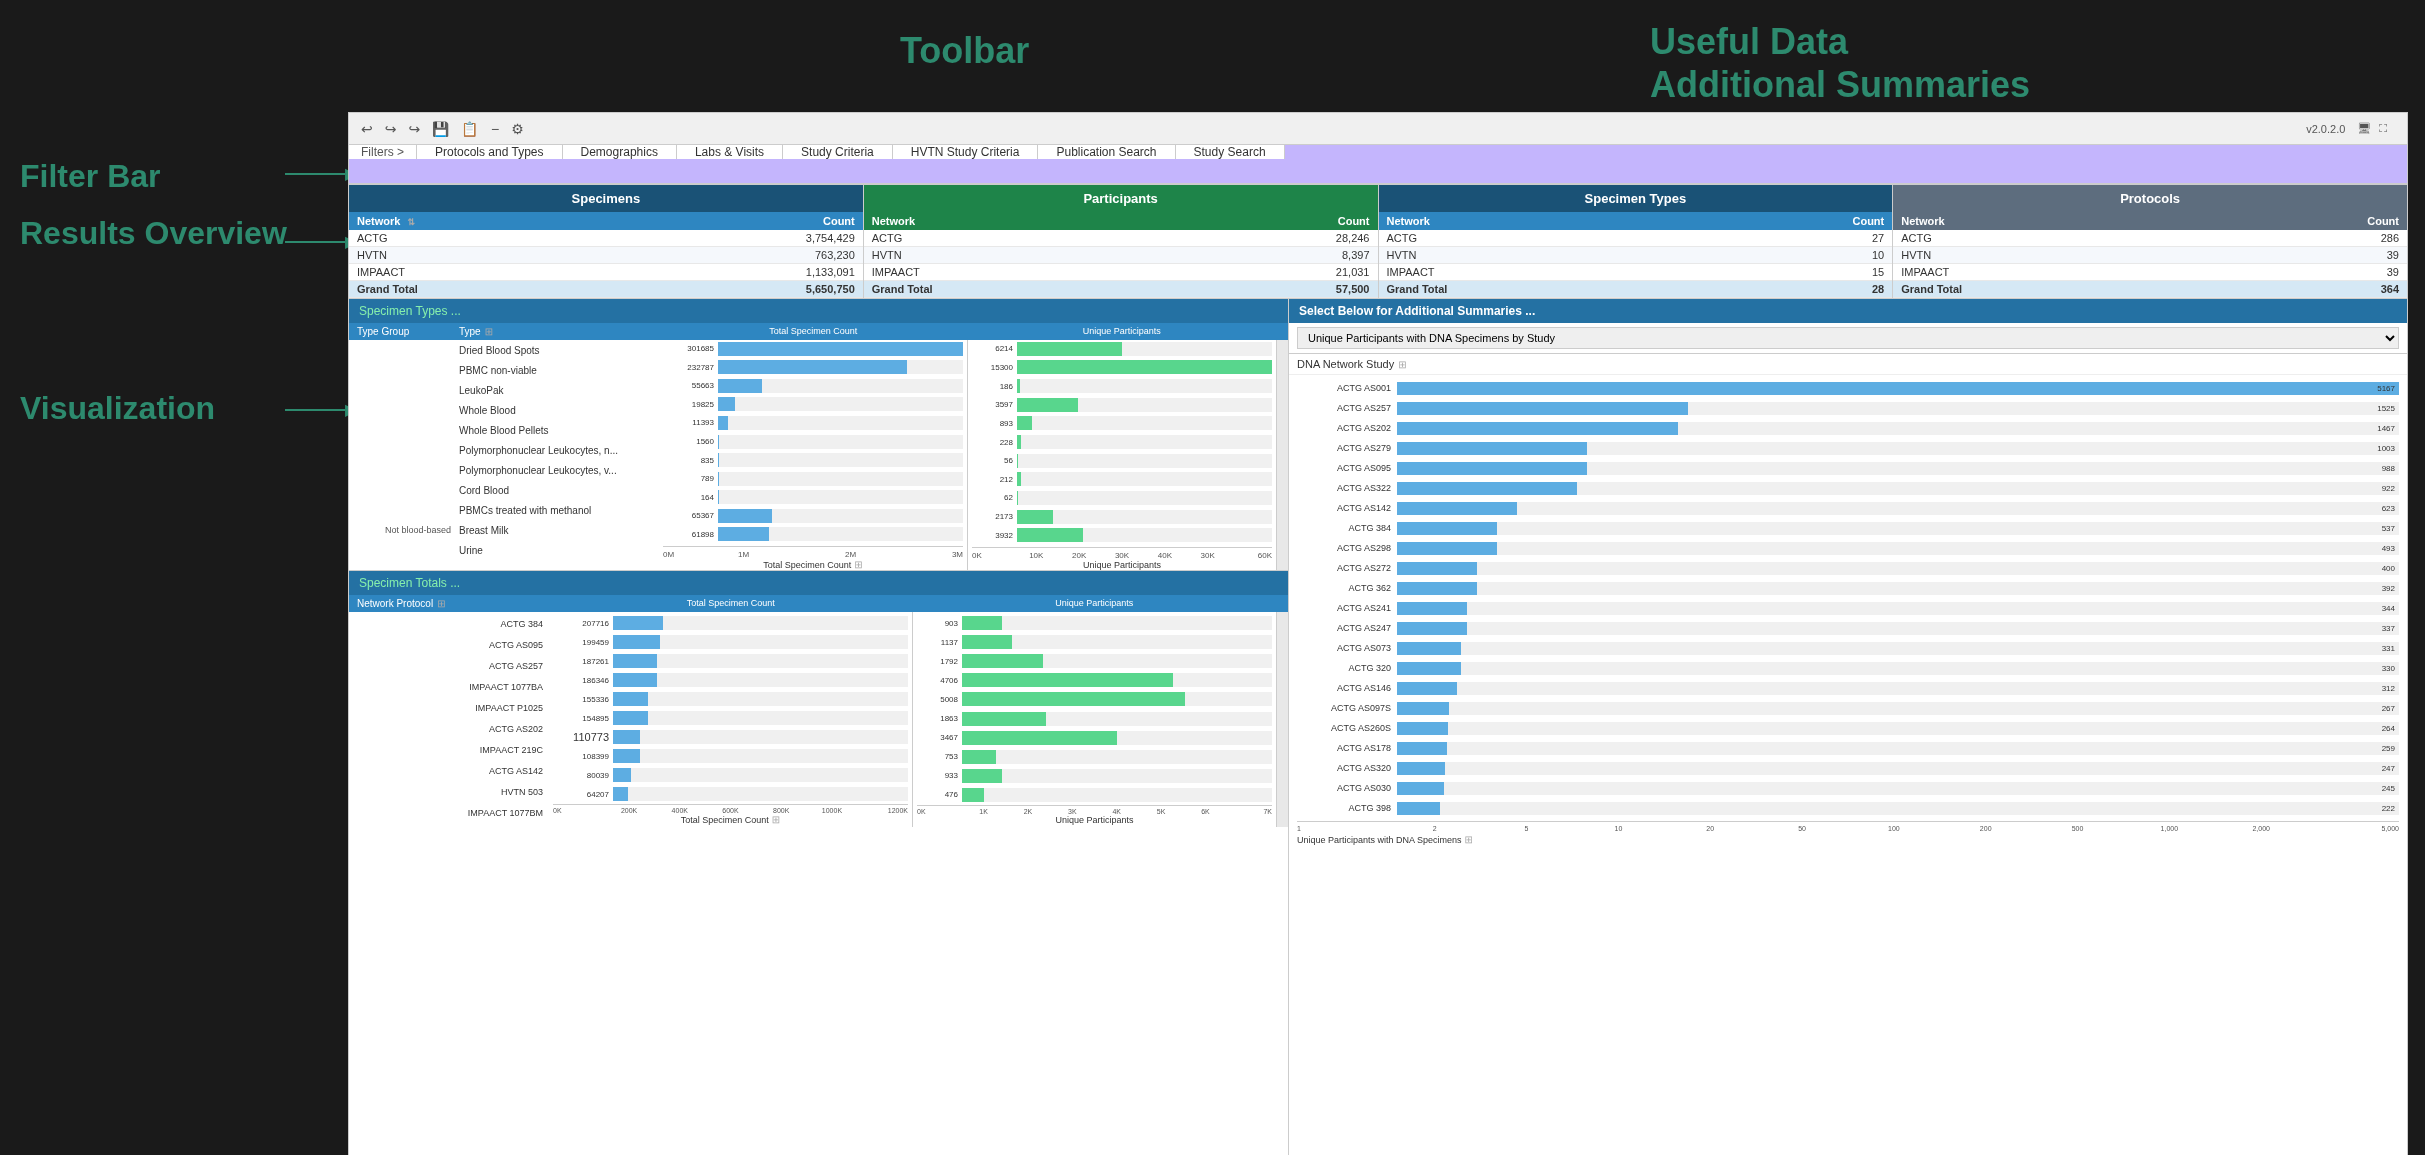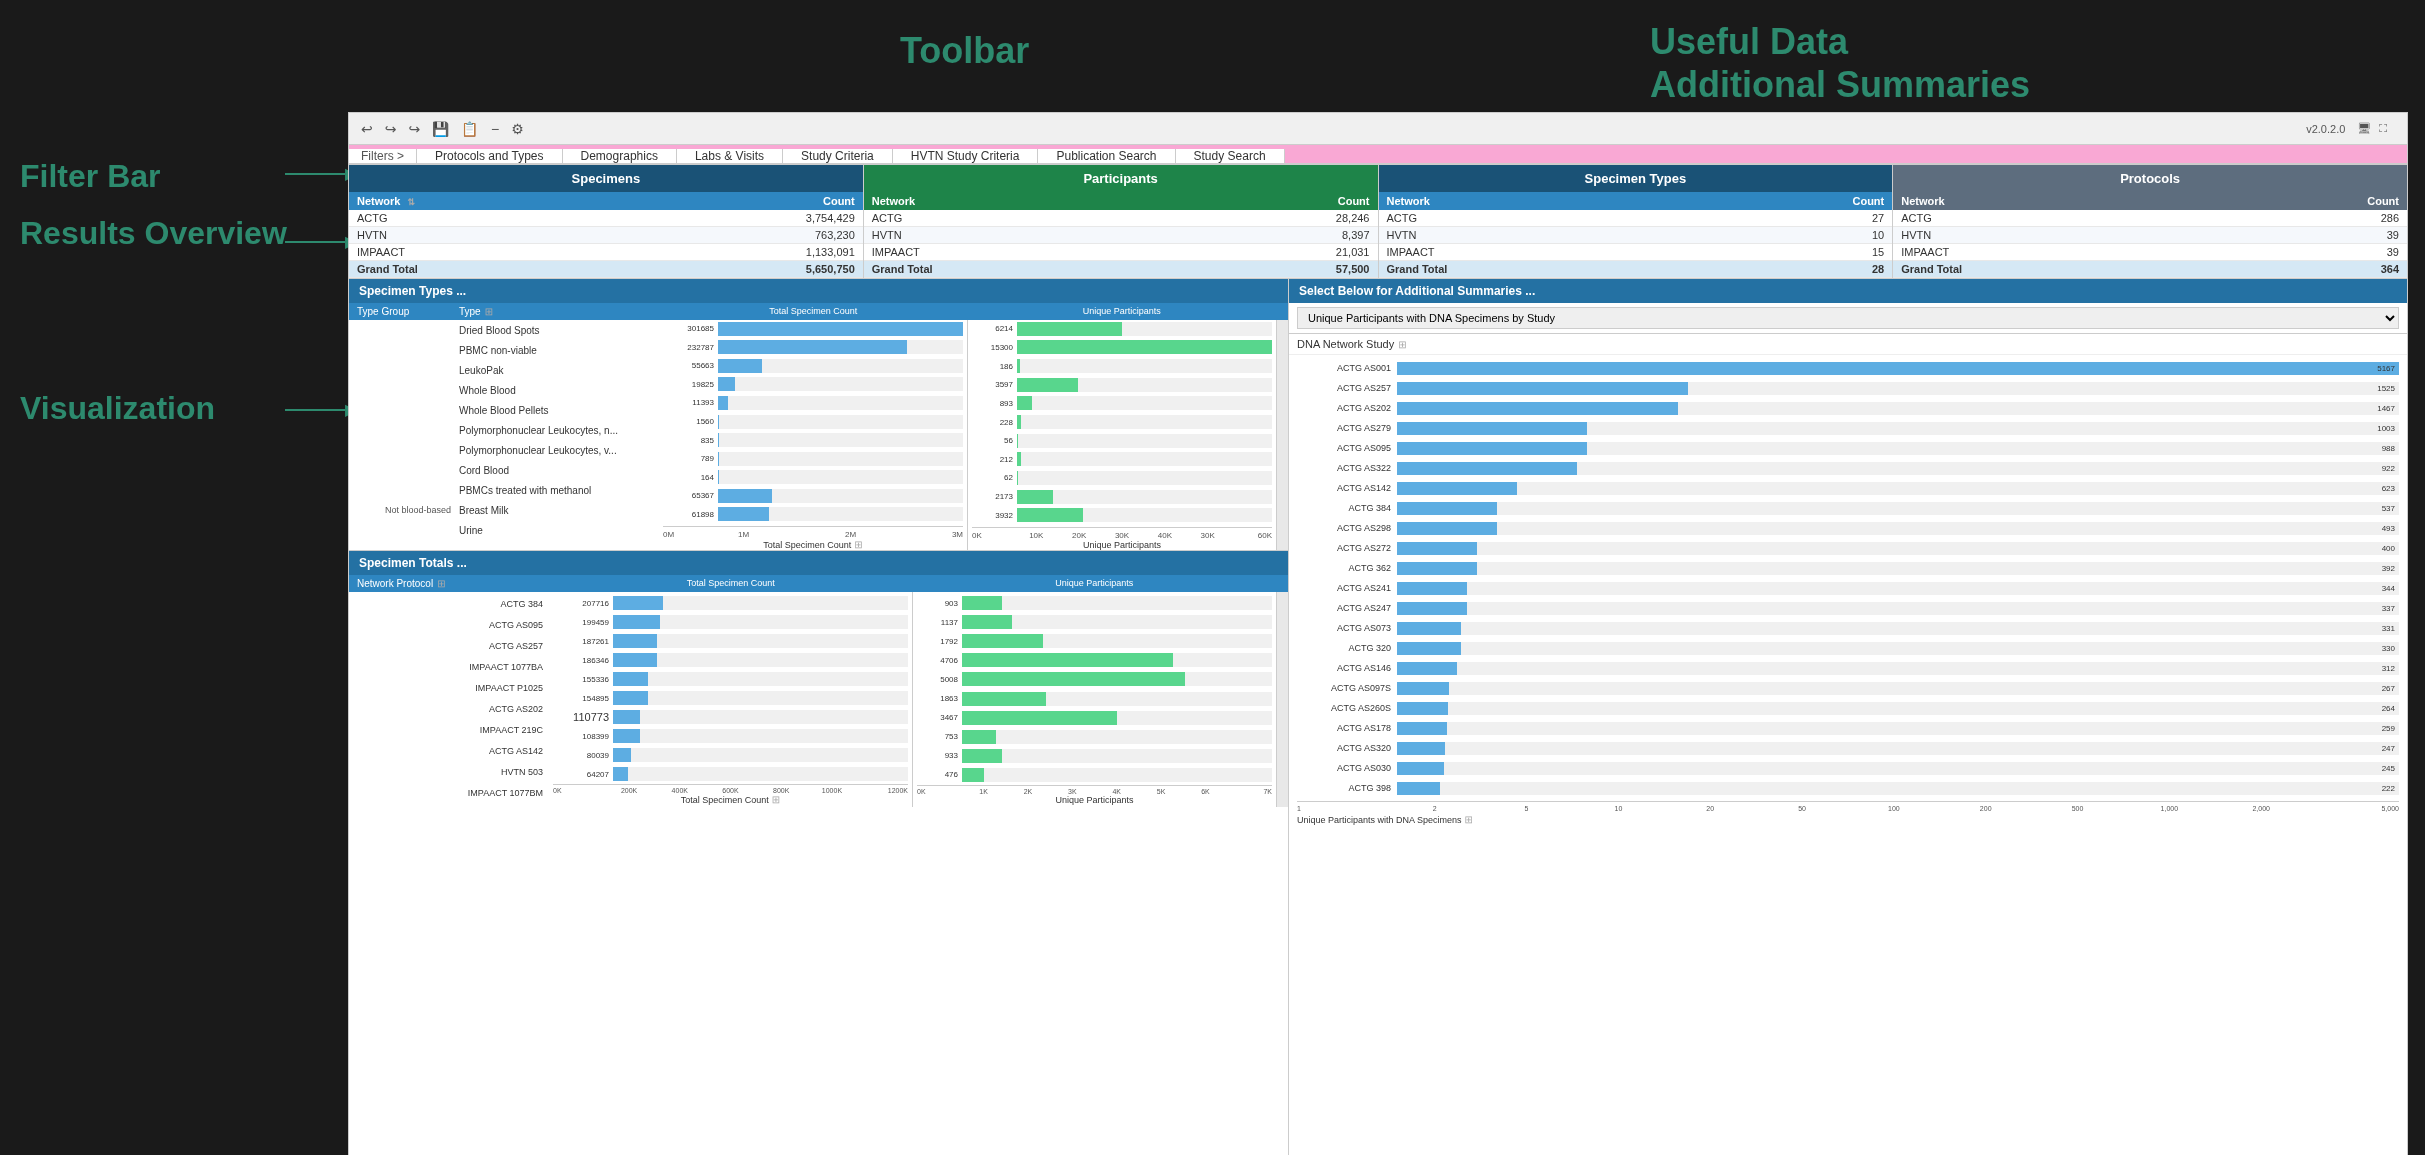--- a/index.html
+++ b/index.html
@@ -46,24 +46,24 @@
     .toolbar-icon {
       color: #555;
       font-size: 14px;
       cursor: pointer;
       padding: 2px 4px;
     }
 
     
     .filter-row {
       display: flex;
-      align-items: flex-end;
+      align-items: flex-start;
       border-bottom: 2px solid #ccc;
-      background: #f9a8d4;
-      height: 20px;
+      background: #c4b5fd;
+      height: 40px;
     }
     .filters-label {
       background: #fff;
       padding: 0 12px;
       display: flex;
       align-items: center;
       font-size: 12px;
       color: #555;
       border-right: 1px solid #ccc;
       white-space: nowrap;
@@ -147,24 +147,24 @@
     }
     .right-content {
       flex: 1;
       display: flex;
       flex-direction: column;
     }
 
     
     .section-header {
       background: #2471a3;
-      color: #ffffff;
+      color: #86efac;
       padding: 5px 10px;
       font-size: 12px;
-      font-weight: bold;
+      font-weight: normal;
       display: flex;
       align-items: center;
       justify-content: space-between;
     }
 
     
     .specimen-types-section {
       border-bottom: 1px solid #ccc;
     }
     .type-row {

